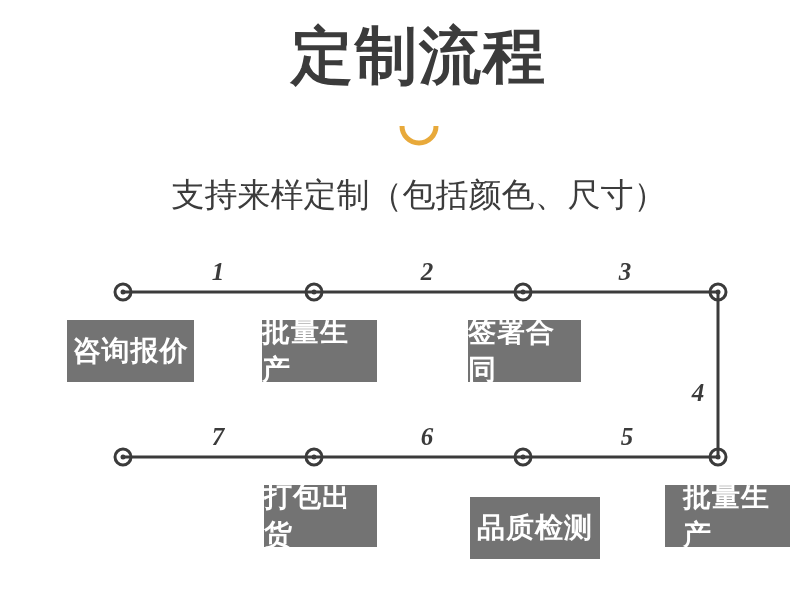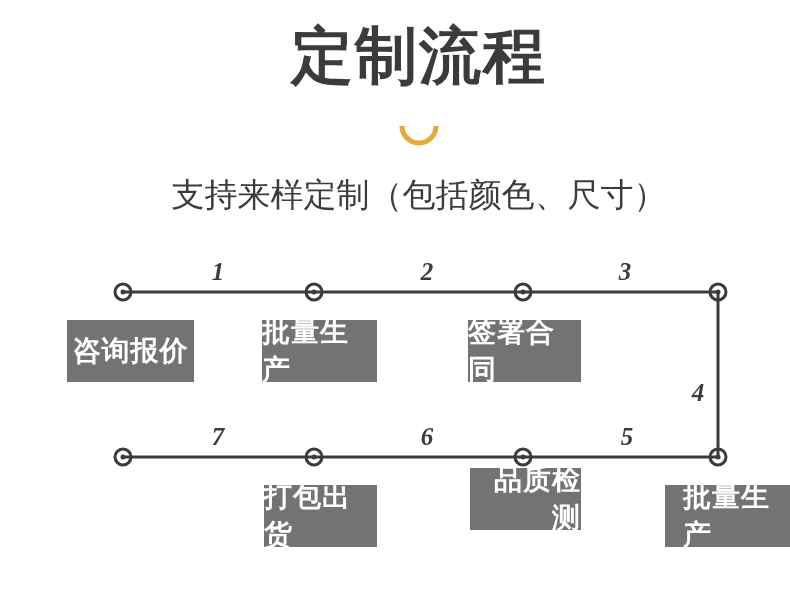--- a/index.html
+++ b/index.html
@@ -132,17 +132,17 @@
     <div class="step-num" style="left:654px; top:129px;">4</div>
     <div class="step-num" style="left:583px; top:173px;">5</div>
     <div class="step-num" style="left:383px; top:173px;">6</div>
     <div class="step-num" style="left:174px; top:173px;">7</div>
 
     <div class="box" style="left:43px;  top:70px;  width:127px;">咨询报价</div>
     <div class="box" style="left:238px; top:70px;  width:115px;">批量生产</div>
     <div class="box" style="left:444px; top:70px;  width:113px;">签署合同</div>
 
     <div class="box" style="left:641px; top:235px; width:115px;padding-left:18px;">批量生产</div>
-    <div class="box" style="left:446px; top:218px; width:111px;text-align:right;">品质检测</div>
+    <div class="box" style="left:446px; top:247px; width:130px;text-align:right;">品质检测</div>
     <div class="box" style="left:240px; top:235px; width:113px;">打包出货</div>
   </div>
 
 </div>
 
 </body></html>

